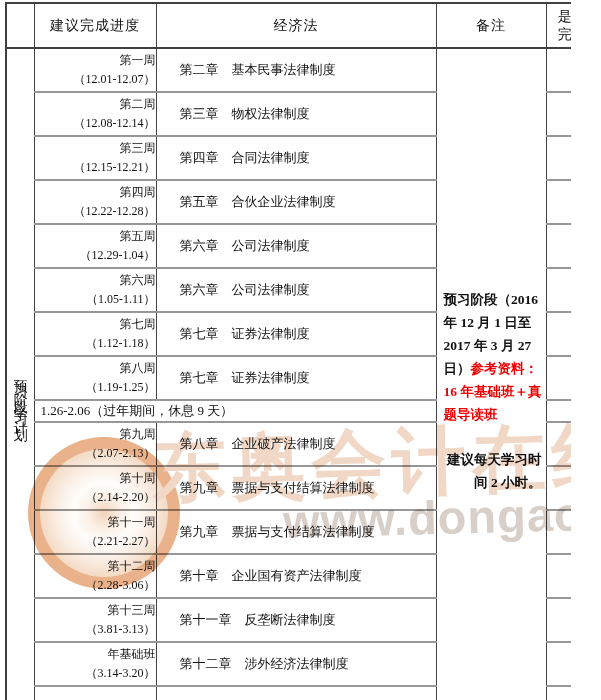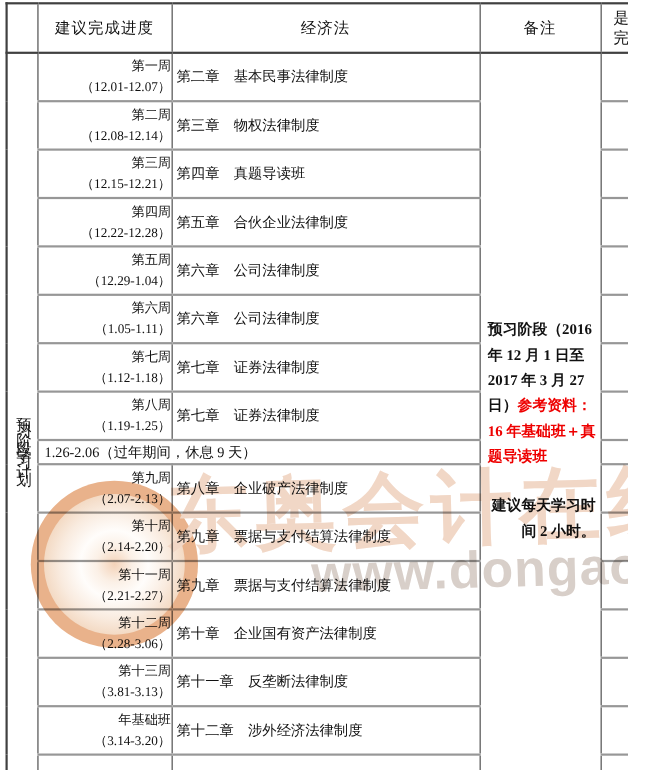--- a/index.html
+++ b/index.html
@@ -52,21 +52,21 @@
   tr.brk { height: 22px; }
   tr.partial { height: 17px; }
 
   td.week-cell {
     text-align: right;
     font-size: 12px;
     line-height: 19px;
   }
   td.chapter-cell {
     font-size: 13px;
-    padding-left: 4px;
+    padding-left: 23px;
     text-align: left;
   }
   td.break-cell {
     font-size: 13px;
     padding-left: 6px;
     text-align: left;
     margin-top: 24px;
   }
   td.stage-cell {
     text-align: center;
@@ -192,21 +192,21 @@
         </td>
         <td class="chapter-cell">第三章　物权法律制度</td>
         <td class="outer-r"></td>
       </tr>
 
       <tr class="wk">
         <td class="week-cell">
           <div>第三周</div>
           <div>（12.15-12.21）</div>
         </td>
-        <td class="chapter-cell">第四章　真题导读班</td>
+        <td class="chapter-cell">第四章　合同法律制度</td>
         <td class="outer-r"></td>
       </tr>
 
       <tr class="wk">
         <td class="week-cell">
           <div>第四周</div>
           <div>（12.22-12.28）</div>
         </td>
         <td class="chapter-cell">第五章　合伙企业法律制度</td>
         <td class="outer-r"></td>

